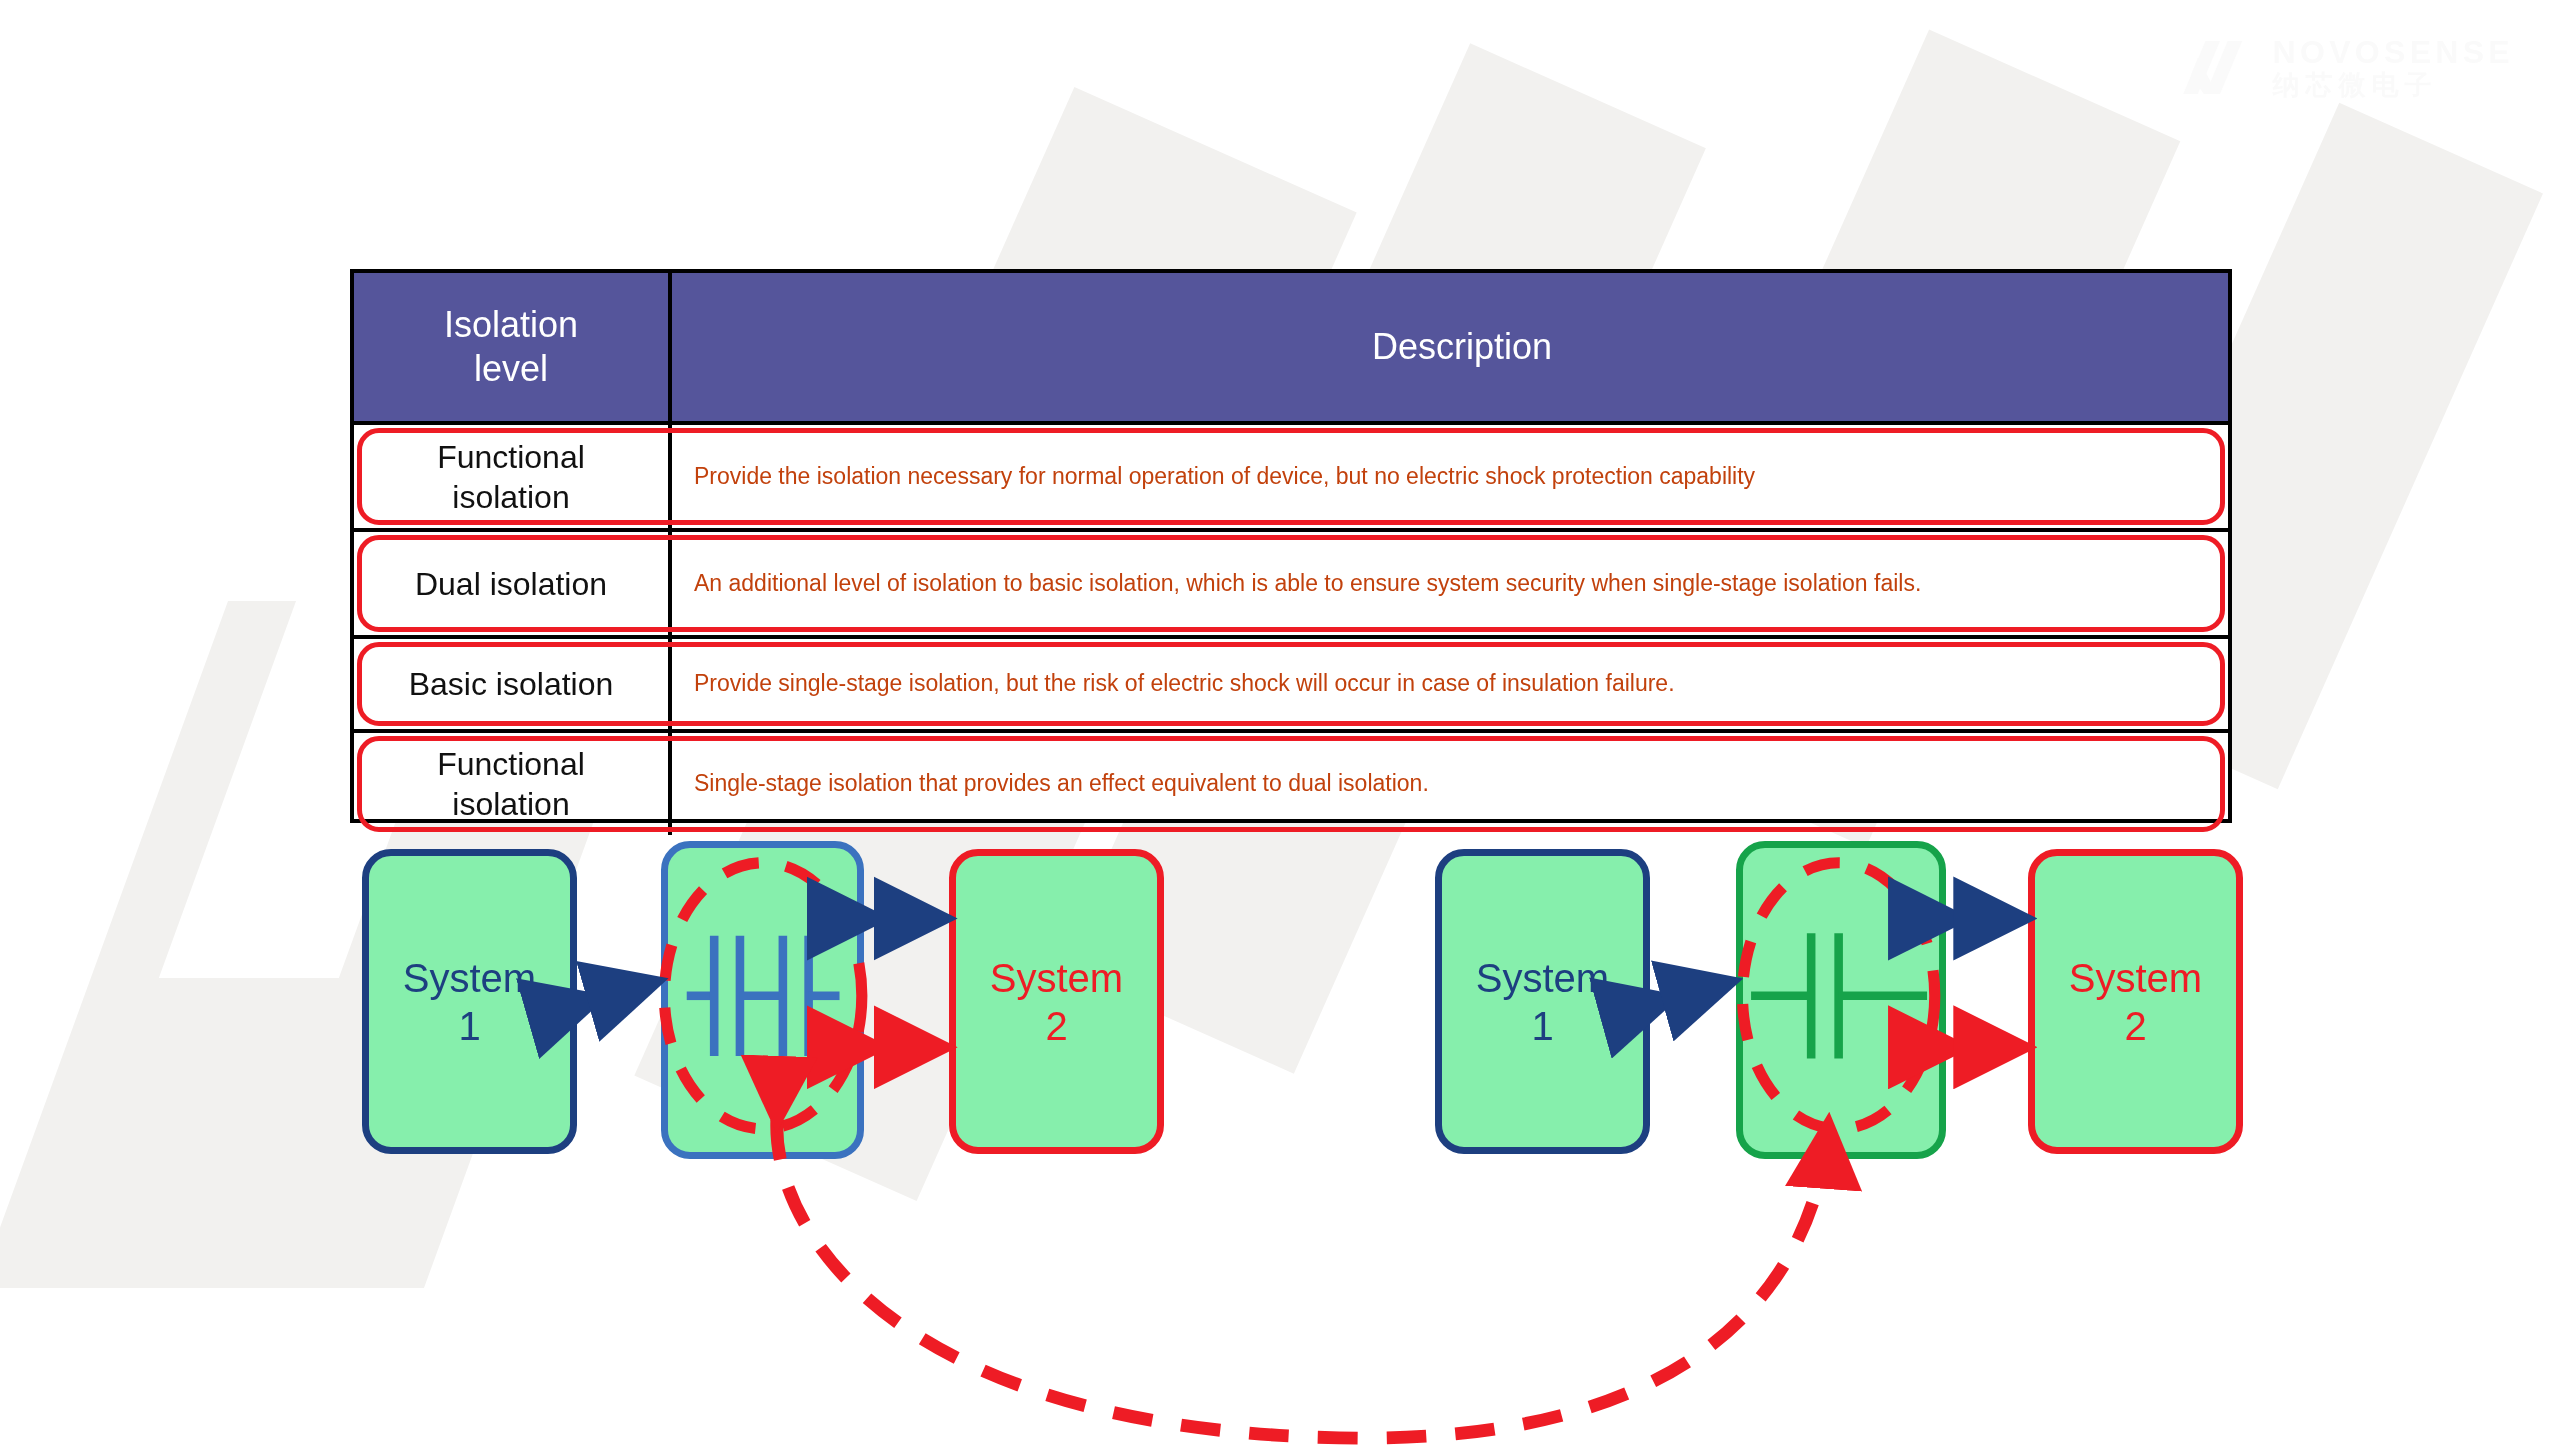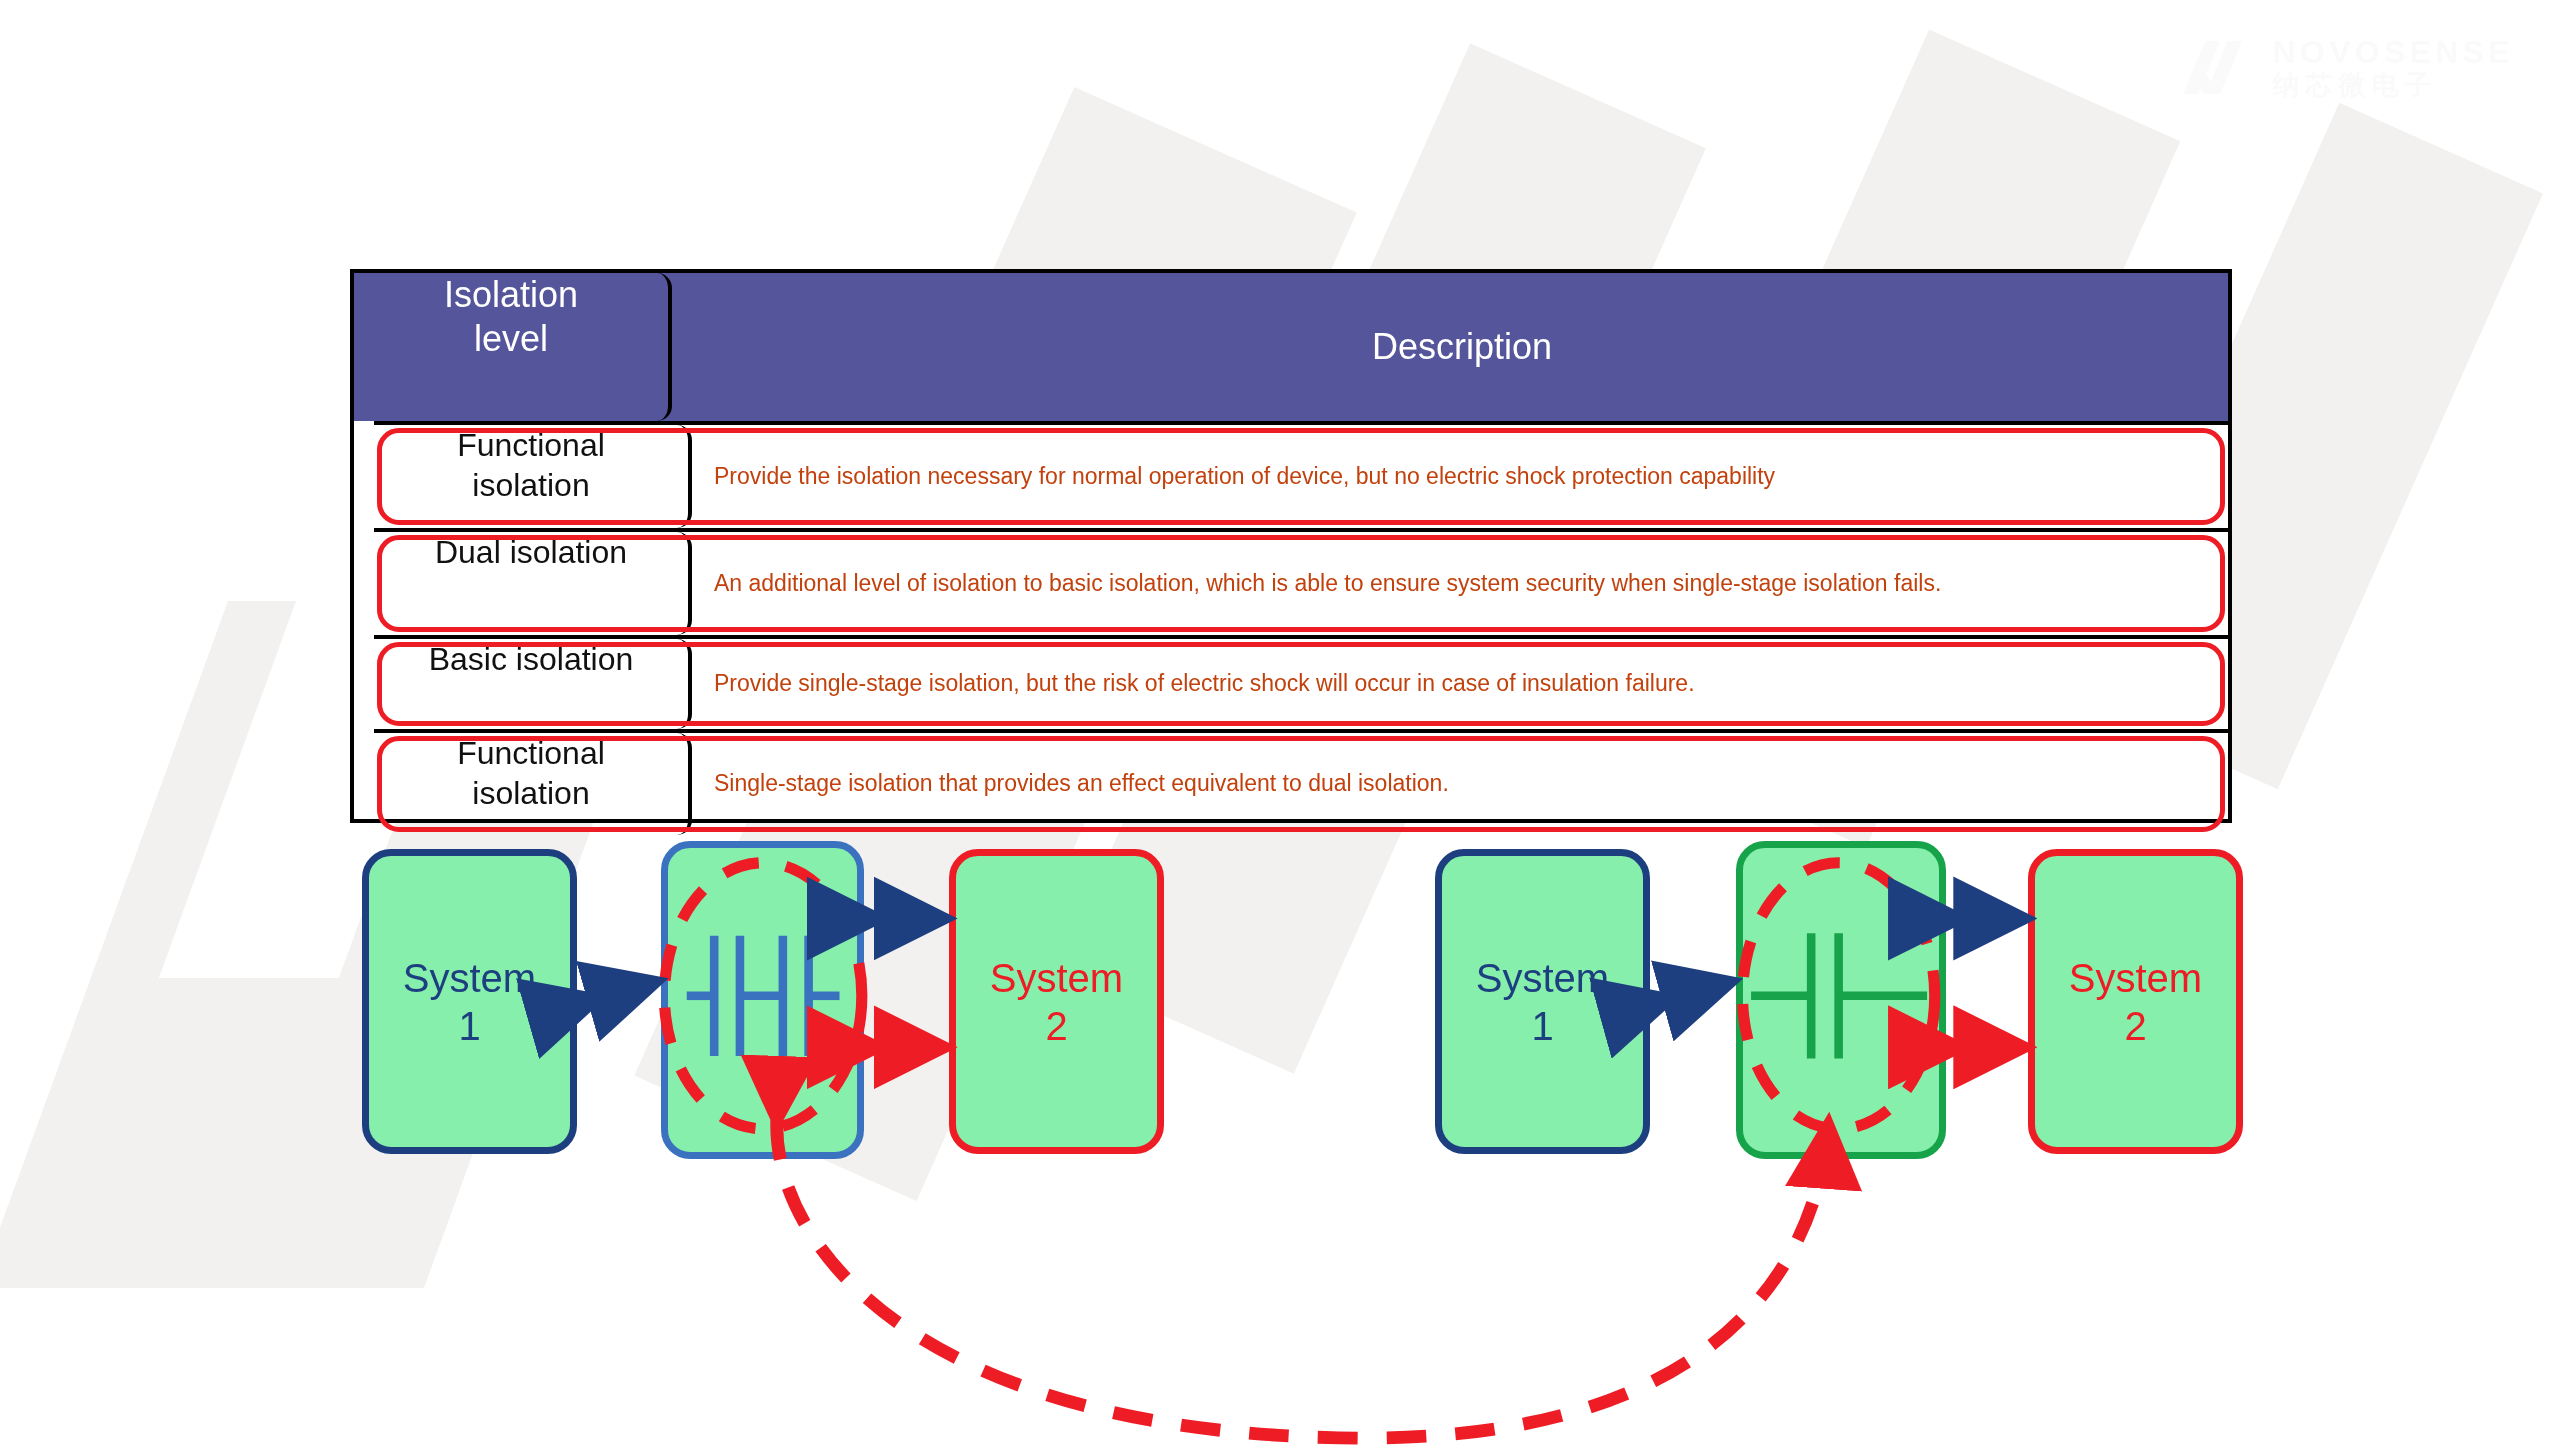--- a/index.html
+++ b/index.html
@@ -28,23 +28,23 @@
   #logo .wm-en { font-size: 32px; letter-spacing: 4.3px; font-weight: 700; color: #fafafa; line-height: 1; }
   #logo .wm-cn { font-size: 27px; letter-spacing: 6px; font-weight: 700; color: #fafafa; line-height: 1; }
 
   
   #iso-table {
     position: absolute; left: 350px; top: 269px;
     width: 1882px; height: 554px;
     border: 4.3px solid #000; background: #fff;
   }
   .t-row { display: flex; position: relative; }
-  .t-row + .t-row { border-top: 4.3px solid #000; margin-left: 20px; }
+  .t-row + .t-row { border-top: 4.3px solid #000; }
   .t-col-level { width: 318px; flex: 0 0 318px; border-right: 4.3px solid #000;
-                 display: flex; justify-content: center; text-align: center; border-radius: 15px; }
+                 display: flex; align-items: center; justify-content: center; text-align: center; }
   .t-col-desc  { flex: 1 1 auto; display: flex; align-items: center; padding: 0 10.3px 0 22px; }
 
   #table-header { height: 148px; background: #55559b; }
   #table-header .t-col-level, #table-header .t-col-desc {
     color: #ffffff; font-size: 36px; line-height: 1.22; justify-content: center; text-align: center;
   }
   #table-header .t-col-desc { padding: 0; margin-left: 24px; }
 
   .body-row { height: 100px; }
   .body-row .t-col-level { font-size: 32px; color: #111; line-height: 1.25; }

